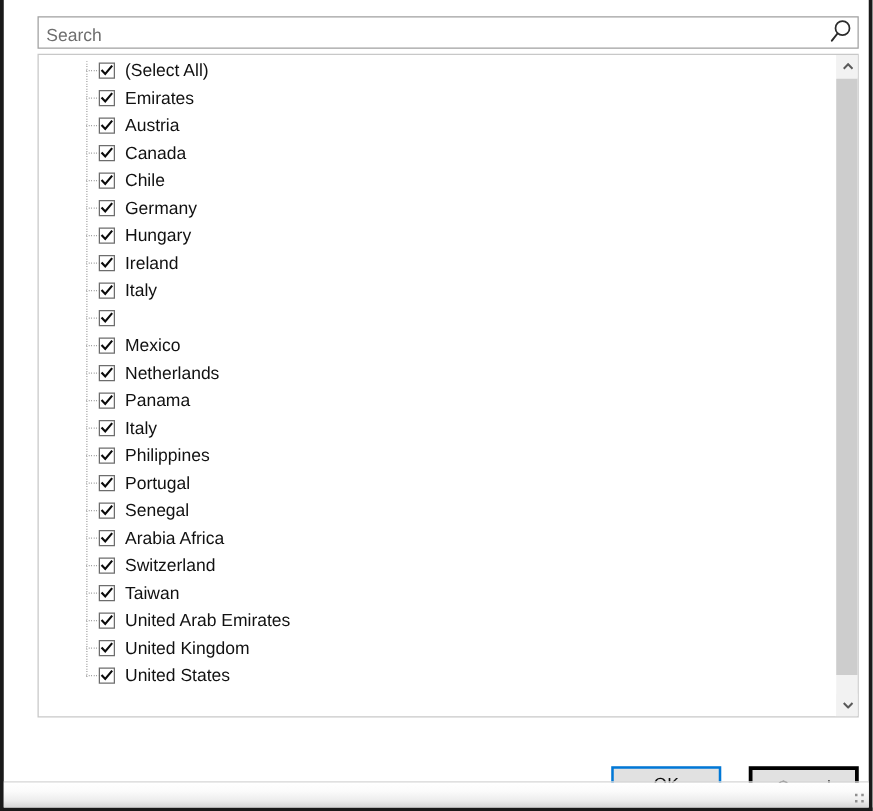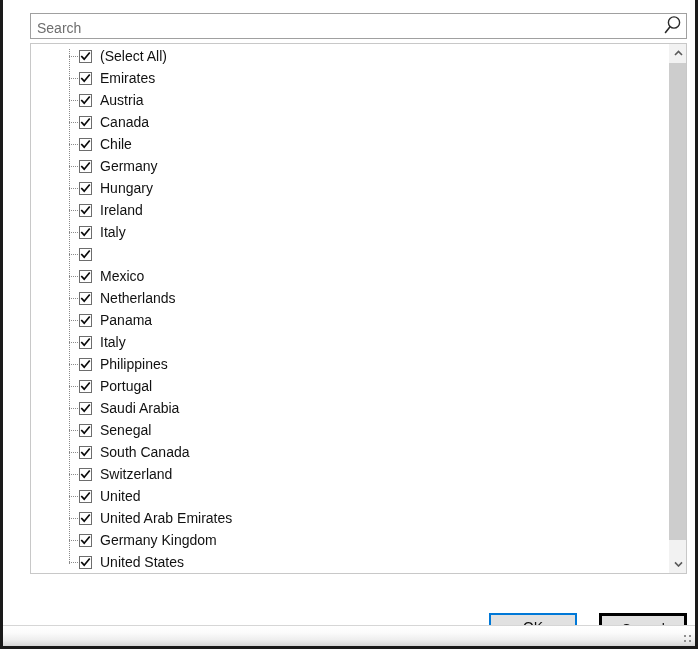--- a/index.html
+++ b/index.html
@@ -388,75 +388,66 @@
             </span>
             <span class="tree-label">Portugal</span>
           </div>
           <div class="tree-item">
             <span class="tree-elbow"></span>
             <span class="tree-check">
               <svg viewBox="0 0 11 11" xmlns="http://www.w3.org/2000/svg">
                 <polyline points="1.8,5.6 4.2,8.2 9.2,2.2" fill="none" stroke="#0a0a0a" stroke-width="1.7" stroke-linecap="square"></polyline>
               </svg>
             </span>
-            <span class="tree-label">Saudi Arabia</span>
-          </div>
-          <div class="tree-item">
-            <span class="tree-elbow"></span>
-            <span class="tree-check">
-              <svg viewBox="0 0 11 11" xmlns="http://www.w3.org/2000/svg">
-                <polyline points="1.8,5.6 4.2,8.2 9.2,2.2" fill="none" stroke="#0a0a0a" stroke-width="1.7" stroke-linecap="square"></polyline>
-              </svg>
-            </span>
             <span class="tree-label">Senegal</span>
           </div>
           <div class="tree-item">
             <span class="tree-elbow"></span>
             <span class="tree-check">
               <svg viewBox="0 0 11 11" xmlns="http://www.w3.org/2000/svg">
                 <polyline points="1.8,5.6 4.2,8.2 9.2,2.2" fill="none" stroke="#0a0a0a" stroke-width="1.7" stroke-linecap="square"></polyline>
               </svg>
             </span>
-            <span class="tree-label">South Canada</span>
+            <span class="tree-label">Arabia Africa</span>
           </div>
           <div class="tree-item">
             <span class="tree-elbow"></span>
             <span class="tree-check">
               <svg viewBox="0 0 11 11" xmlns="http://www.w3.org/2000/svg">
                 <polyline points="1.8,5.6 4.2,8.2 9.2,2.2" fill="none" stroke="#0a0a0a" stroke-width="1.7" stroke-linecap="square"></polyline>
               </svg>
             </span>
             <span class="tree-label">Switzerland</span>
           </div>
           <div class="tree-item">
             <span class="tree-elbow"></span>
             <span class="tree-check">
               <svg viewBox="0 0 11 11" xmlns="http://www.w3.org/2000/svg">
                 <polyline points="1.8,5.6 4.2,8.2 9.2,2.2" fill="none" stroke="#0a0a0a" stroke-width="1.7" stroke-linecap="square"></polyline>
               </svg>
             </span>
-            <span class="tree-label">United</span>
+            <span class="tree-label">Taiwan</span>
           </div>
           <div class="tree-item">
             <span class="tree-elbow"></span>
             <span class="tree-check">
               <svg viewBox="0 0 11 11" xmlns="http://www.w3.org/2000/svg">
                 <polyline points="1.8,5.6 4.2,8.2 9.2,2.2" fill="none" stroke="#0a0a0a" stroke-width="1.7" stroke-linecap="square"></polyline>
               </svg>
             </span>
             <span class="tree-label">United Arab Emirates</span>
           </div>
           <div class="tree-item">
             <span class="tree-elbow"></span>
             <span class="tree-check">
               <svg viewBox="0 0 11 11" xmlns="http://www.w3.org/2000/svg">
                 <polyline points="1.8,5.6 4.2,8.2 9.2,2.2" fill="none" stroke="#0a0a0a" stroke-width="1.7" stroke-linecap="square"></polyline>
               </svg>
             </span>
-            <span class="tree-label">Germany Kingdom</span>
+            <span class="tree-label">United Kingdom</span>
           </div>
           <div class="tree-item">
             <span class="tree-elbow"></span>
             <span class="tree-check">
               <svg viewBox="0 0 11 11" xmlns="http://www.w3.org/2000/svg">
                 <polyline points="1.8,5.6 4.2,8.2 9.2,2.2" fill="none" stroke="#0a0a0a" stroke-width="1.7" stroke-linecap="square"></polyline>
               </svg>
             </span>
             <span class="tree-label">United States</span>
           </div>

